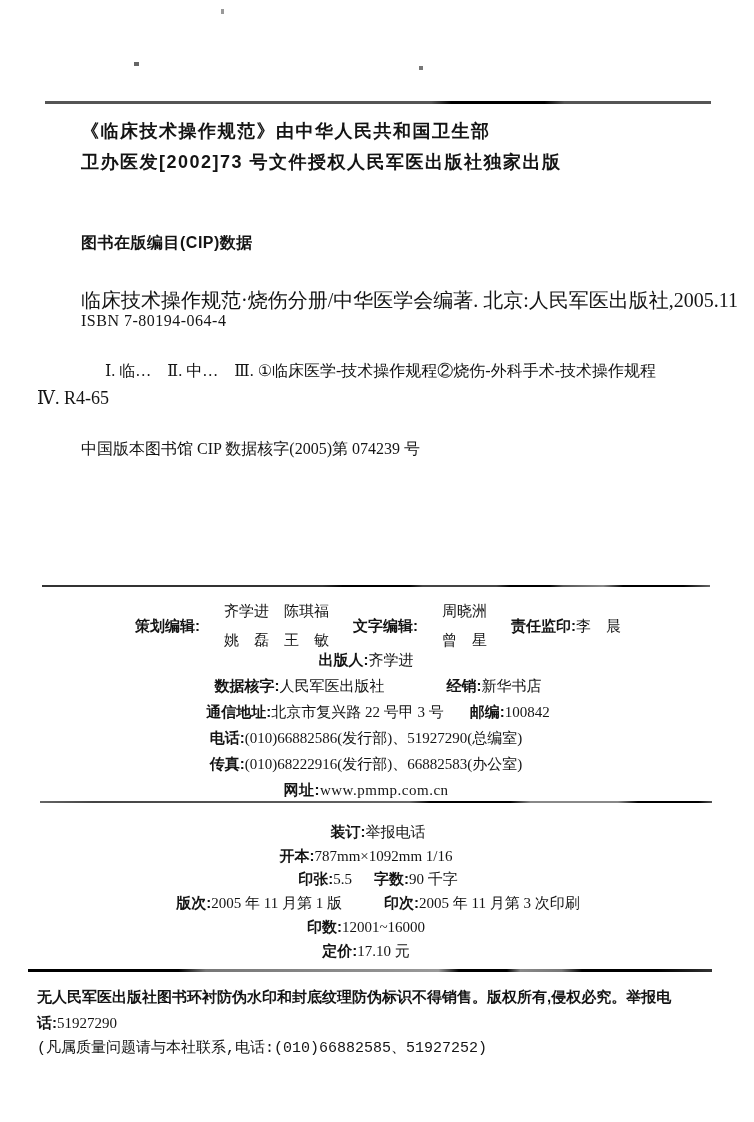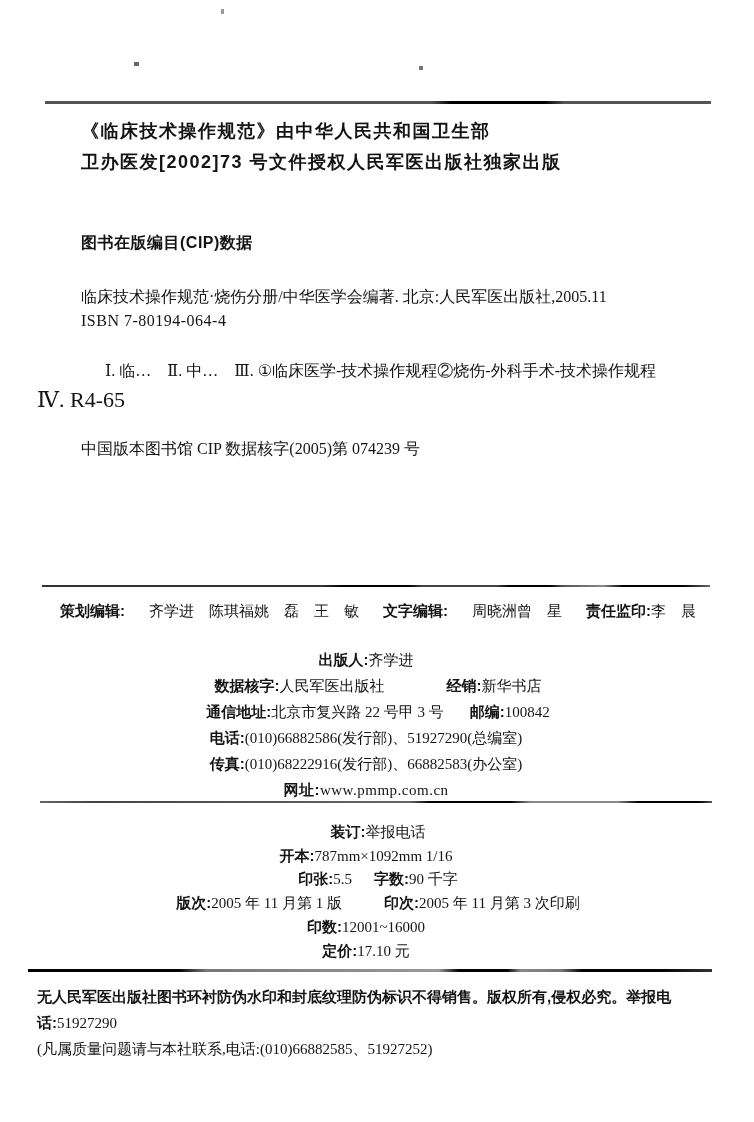--- a/index.html
+++ b/index.html
@@ -40,38 +40,38 @@
     left: 28px; top: 969px; width: 684px; height: 3px;
     background: linear-gradient(90deg,#000 0%,#000 22%,#777 26%,#999 60%,#000 63%,#000 70%,#888 72%,#777 78%,#000 81%,#000 92%,#333 100%);
   }
   .speck { position: absolute; background: #666; }
 
   .auth-block {
     left: 81px; top: 116px;
     font-size: 18px; line-height: 31px; letter-spacing: 1.5px;
   }
   .cip-heading { left: 81px; top: 233px; font-size: 16px; letter-spacing: 0.5px; }
-  .cip-desc { left: 81px; top: 287px; font-size: 16px; }
+  .cip-desc { left: 81px; top: 287px; font-size: 20px; }
   .cip-isbn { left: 81px; top: 312px; font-size: 16px; letter-spacing: 0.5px; }
   .class1 { left: 105px; top: 361px; font-size: 16px; }
-  .class2 { left: 37px; top: 387px; font-size: 22px; }
+  .class2 { left: 37px; top: 387px; font-size: 18px; }
   .registration { left: 81px; top: 439px; font-size: 16px; }
 
   .cline {
     left: 33px; width: 666px;
     font-size: 15px; line-height: 20px;
     text-align: center;
   }
   .flexrow {
     left: 45px; width: 666px;
     display: flex; justify-content: center; align-items: center;
     font-size: 15px;
   }
   .credits-row { top: 597px; gap: 24px; }
-  .stack { display: flex; text-align: left; line-height: 29px; }
+  .stack { display: flex; flex-direction: column; text-align: left; line-height: 29px; }
   .pair { white-space: nowrap; }
 
   .publisher-line { top: 650px; }
   .pubdist-row  { top: 677px; gap: 62px; }
   .address-row  { top: 703px; gap: 26px; }
   .phone-line   { top: 728px; }
   .fax-line     { top: 754px; }
   .website-line { top: 780px; letter-spacing: 0.5px; }
 
   .print-row1   { top: 823px; gap: 46px; }
@@ -79,21 +79,21 @@
   .sheets-row   { top: 870px; gap: 22px; }
   .edition-row  { top: 894px; gap: 42px; }
   .printrun-line{ top: 917px; }
   .price-line   { top: 941px; }
 
   .notice {
     left: 37px; top: 984px; width: 692px;
     font-size: 15px; line-height: 26px;
   }
   .notice .num { font-family: "Liberation Serif", "DejaVu Serif", serif; font-weight: normal; }
-  .notice-line2 { font-family: Liberation Serif, serif; font-weight: normal; }
+  .notice-line2 { font-family: Liberation Mono, monospace; font-weight: normal; }
 </style>
 </head>
 <body>
 
 <div class="page">
 
   <div class="speck" style="left:134px;top:62px;width:5px;height:4px;"></div>
   <div class="speck" style="left:221px;top:9px;width:3px;height:5px;background:#999;"></div>
   <div class="speck" style="left:419px;top:66px;width:4px;height:4px;background:#777;"></div>
 

